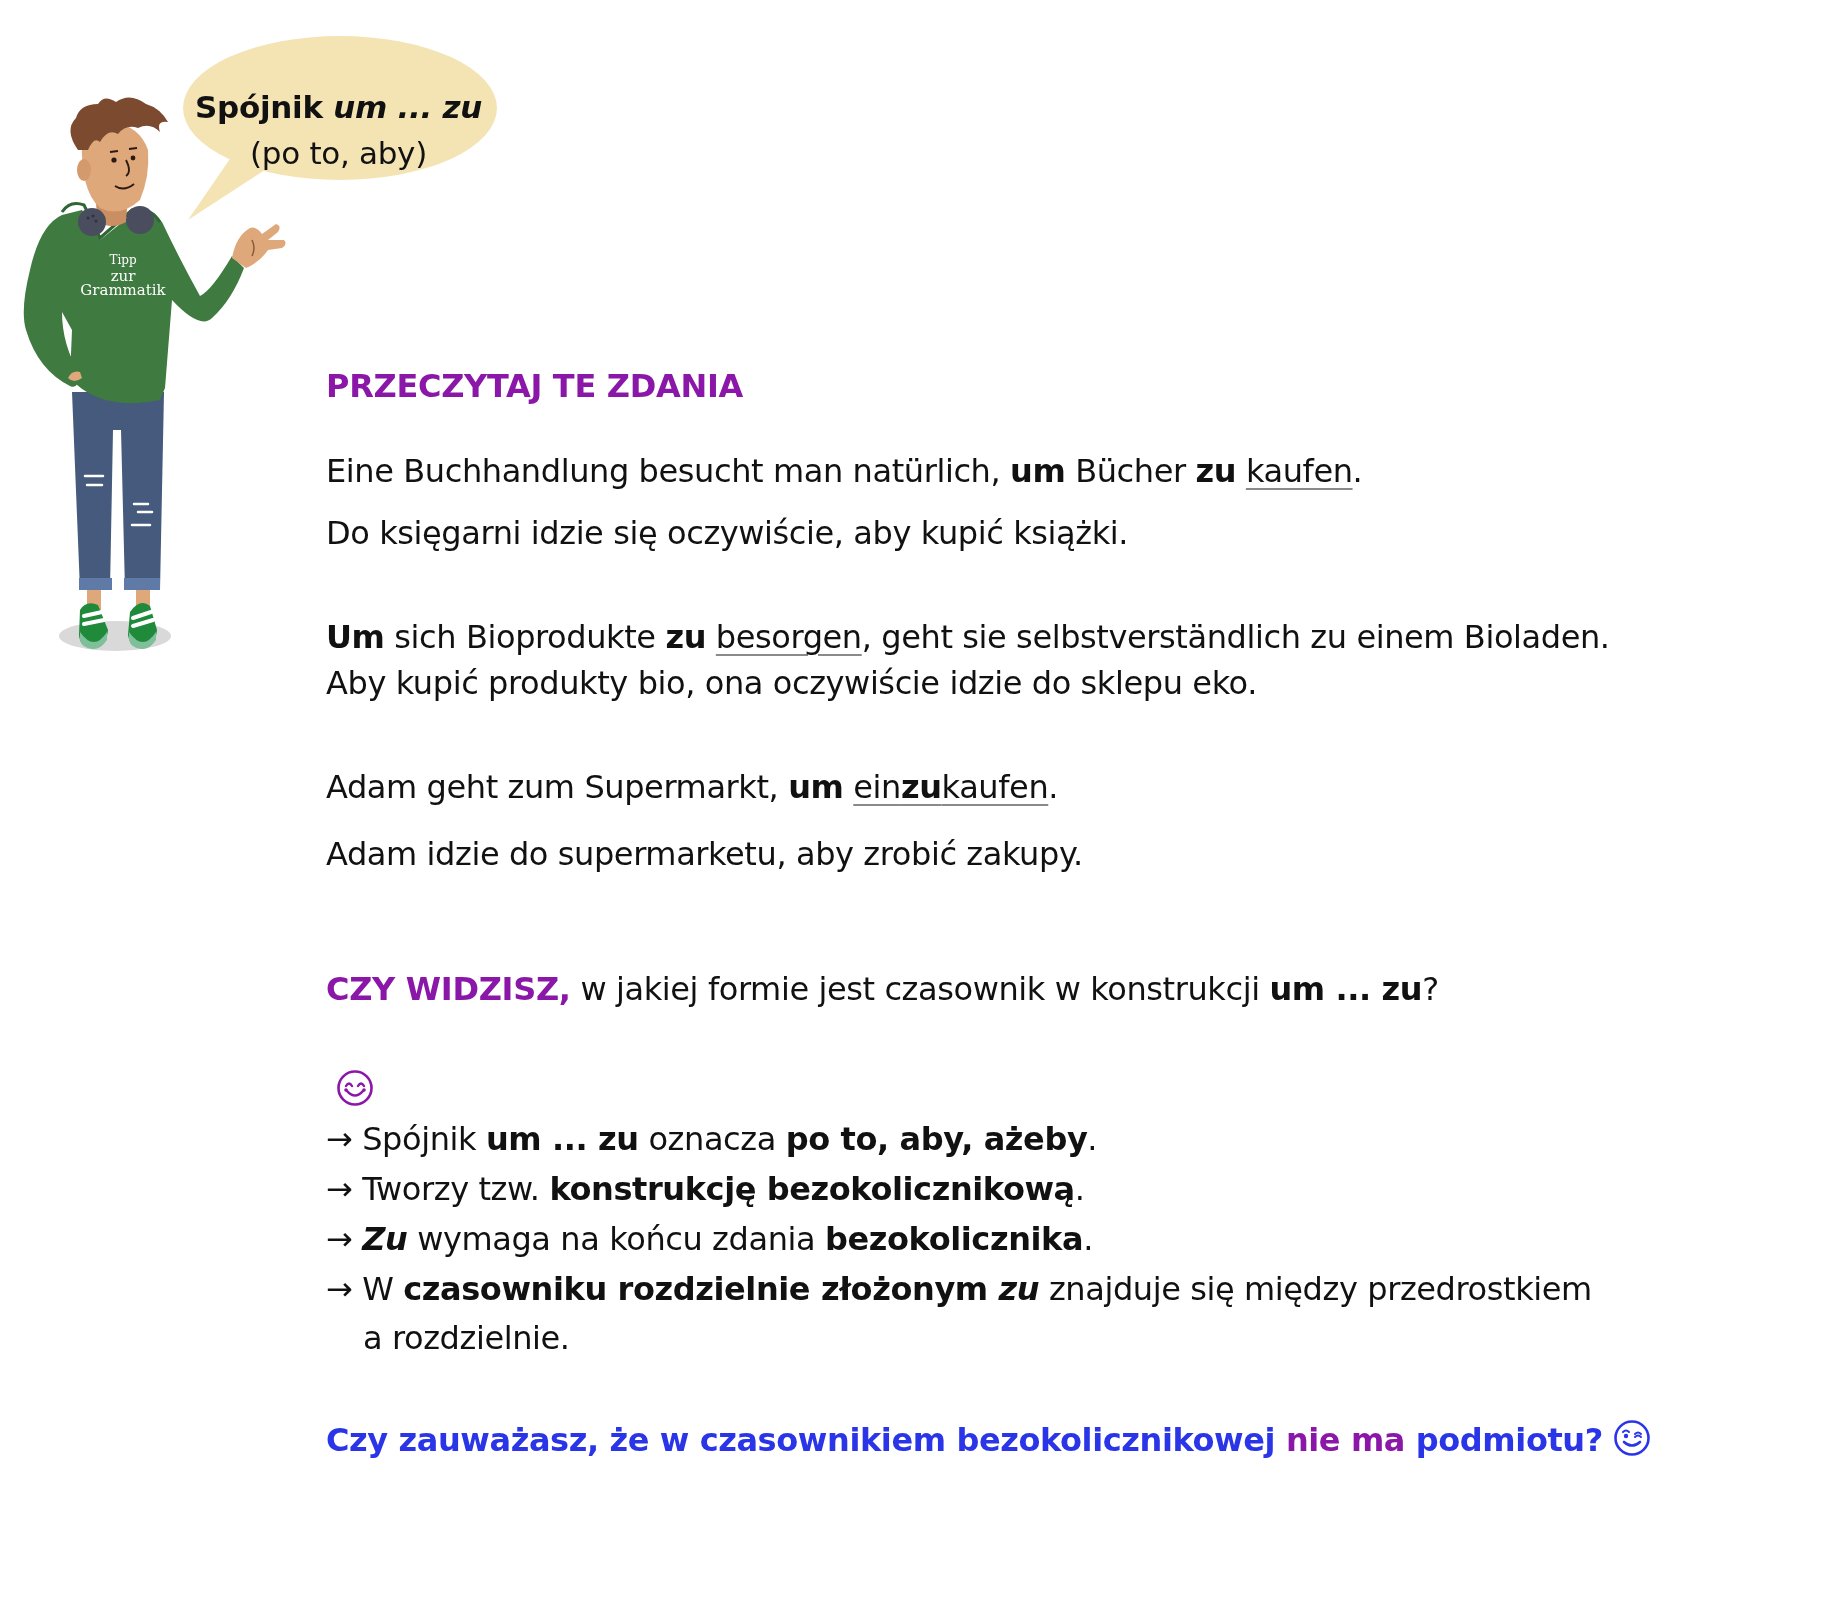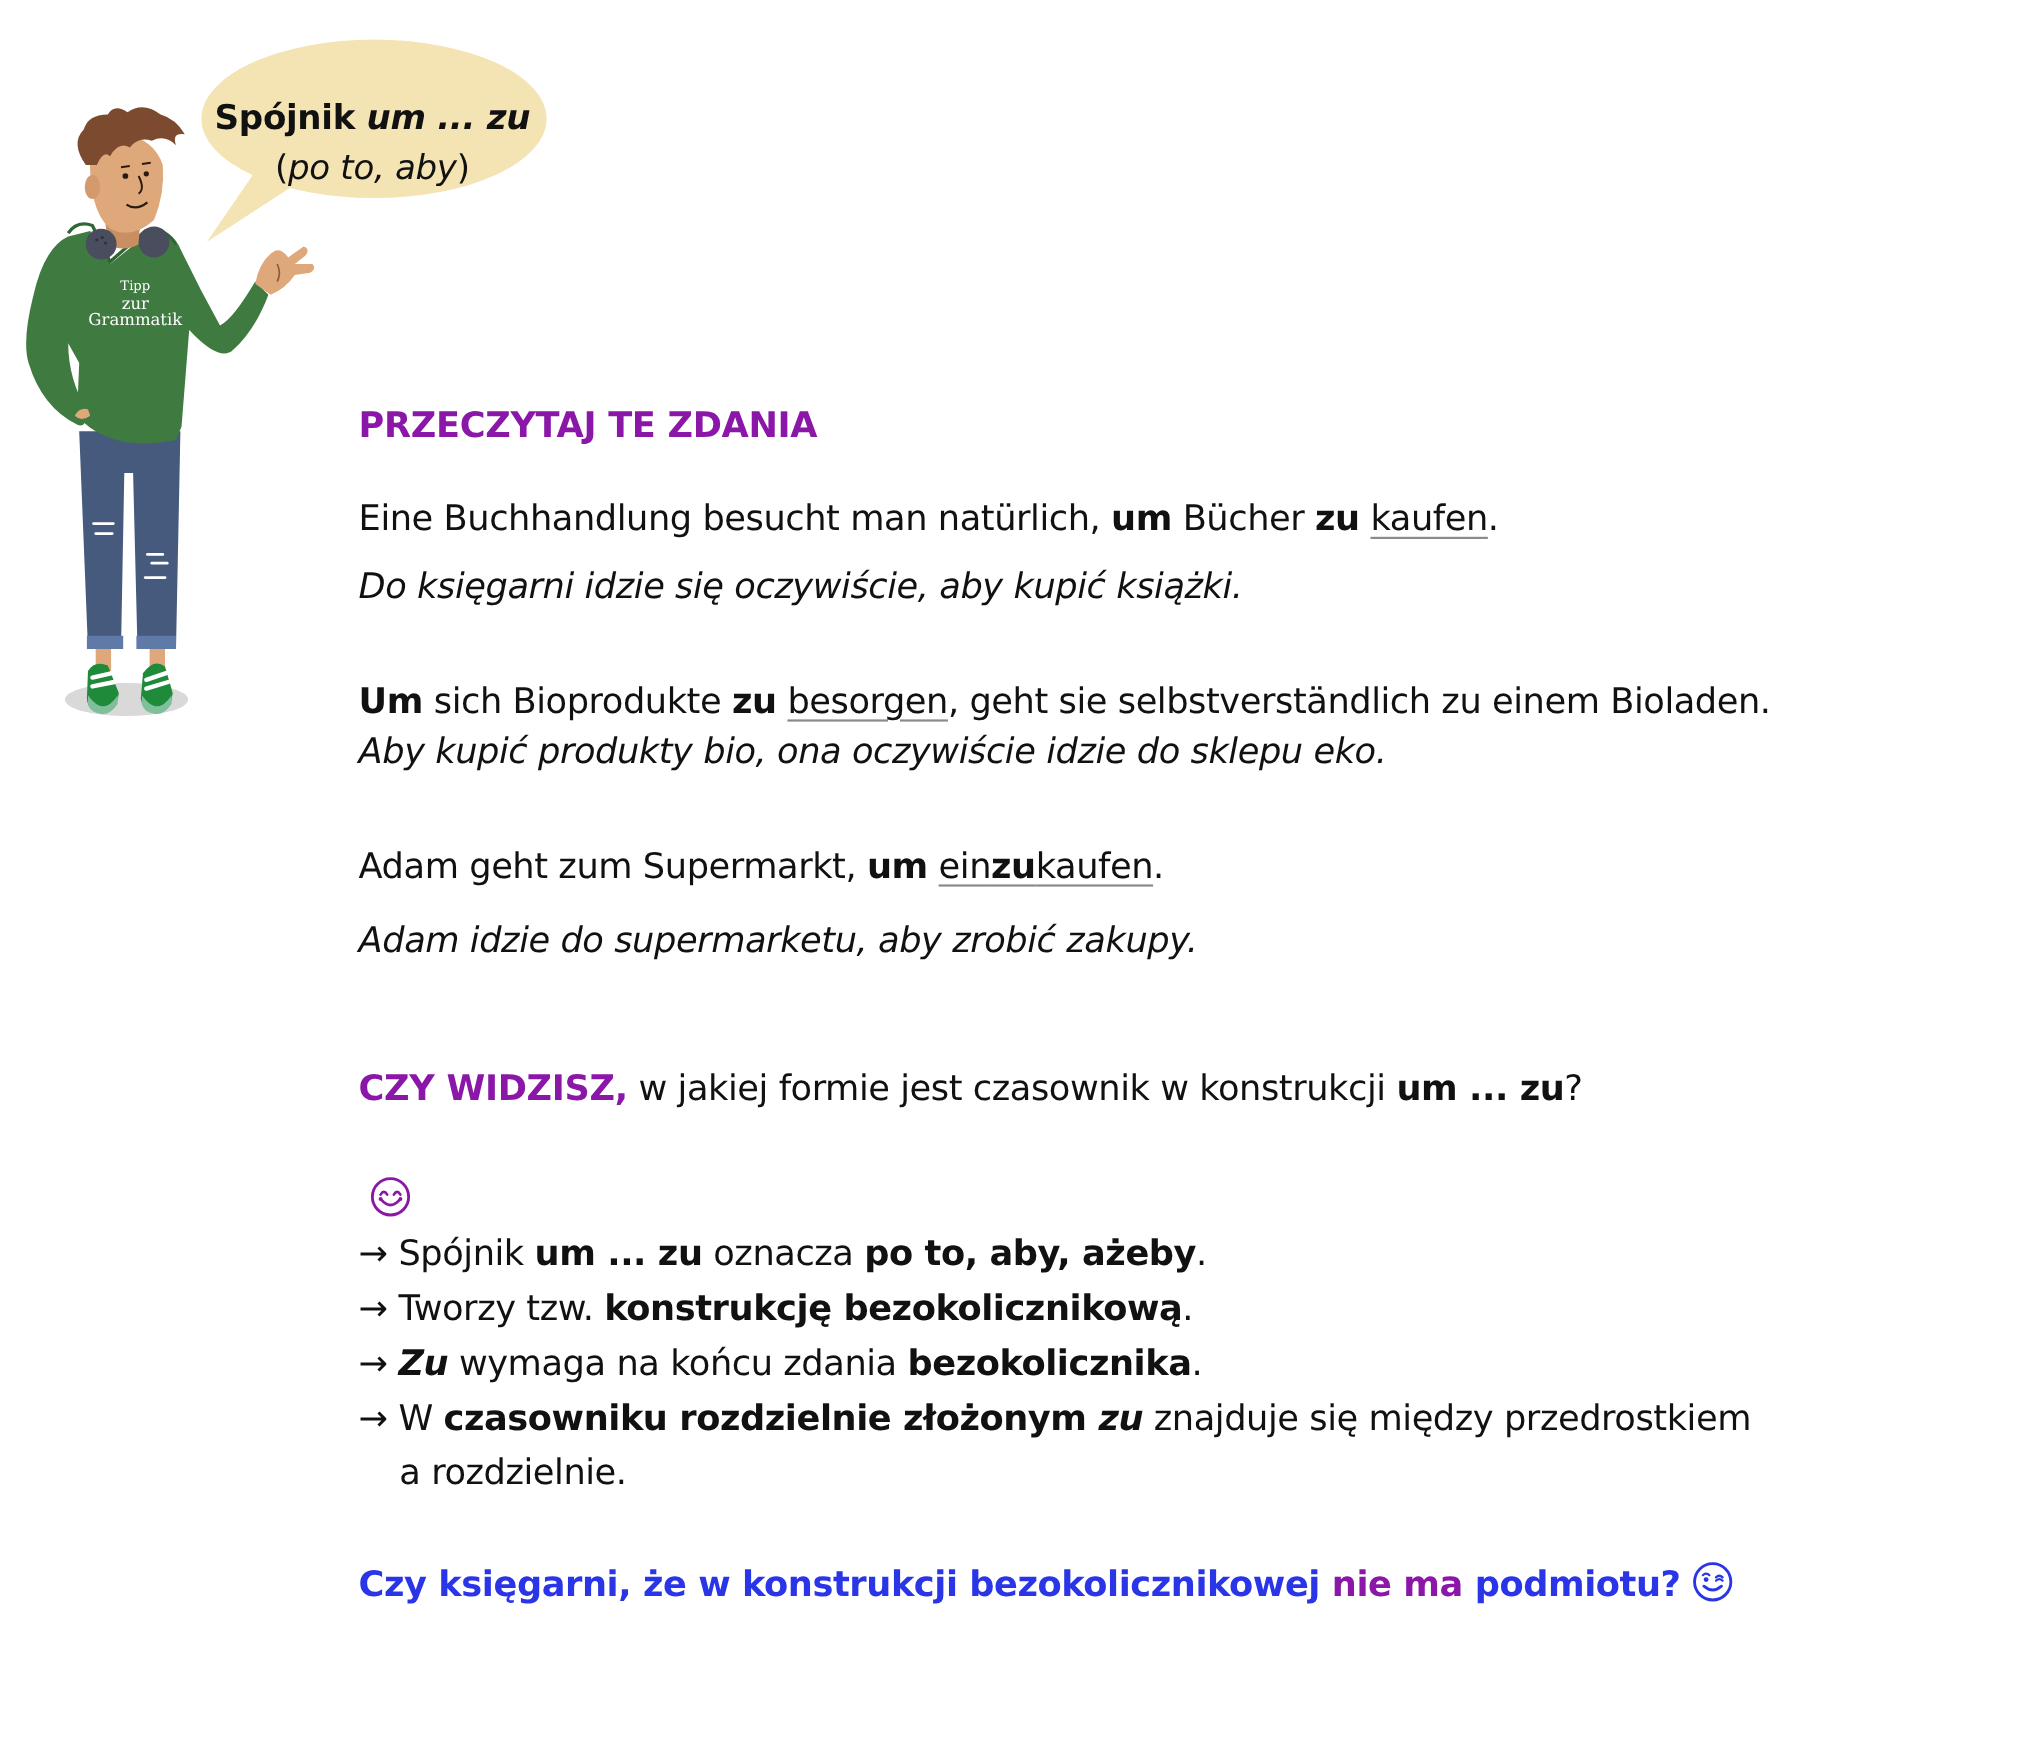--- a/index.html
+++ b/index.html
@@ -2,21 +2,21 @@
 <html><head>
   <meta charset="utf-8">
   <style>
     html, body { margin: 0; padding: 0; background: #ffffff; }
     body { width: 1846px; height: 1600px; position: relative; overflow: hidden;
            font-family: "DejaVu Sans", sans-serif; color: #111111; }
     .abs { position: absolute; }
     .line { position: absolute; left: 326px; white-space: nowrap; font-size: 32px;
             line-height: 40px; letter-spacing: -0.4px; }
     .b { font-weight: bold; }
-    .i { font-style: italic; }
+    .i { }
     .bi { font-weight: bold; font-style: italic; }
     .ul { text-decoration: underline; text-decoration-color: #8a8a8a;
           text-decoration-thickness: 2px; text-underline-offset: 6px; }
     .heading { font-weight: bold; color: #8a17a8; font-size: 32px; letter-spacing: -0.3px; }
     .blue { color: #2b35e8; font-weight: bold; }
     .purple { color: #8a17a8; font-weight: bold; }
     .emoji { display: inline-block; vertical-align: -6px; margin-left: 10px; }
     .bubble-text { position: absolute; left: 182px; width: 313px; text-align: center;
                    font-size: 31px; line-height: 38px; letter-spacing: -0.3px; white-space: nowrap; }
   </style>
@@ -135,20 +135,20 @@
 </div>
 <div class="line" style="top:1219px;">
   <span>→</span><span> </span><span class="bi">Zu</span><span> wymaga na końcu zdania </span><span class="b">bezokolicznika</span><span>.</span>
 </div>
 <div class="line" style="top:1269px;">
   <span>→</span><span> W </span><span class="b">czasowniku rozdzielnie złożonym </span><span class="bi">zu</span><span> znajduje się między przedrostkiem</span>
 </div>
 <div class="line" style="top:1318px; left:363px;">a rozdzielnie.</div>
 
 <div class="line" style="top:1419px;">
-  <span class="blue">Czy księgarni, że w konstrukcji bezokolicznikowej </span><span class="purple">nie ma</span><span class="blue"> podmiotu?</span><span class="emoji"><svg width="38" height="38" viewBox="0 0 38 38">
+  <span class="blue">Czy zauważasz, że w czasownikiem bezokolicznikowej </span><span class="purple">nie ma</span><span class="blue"> podmiotu?</span><span class="emoji"><svg width="38" height="38" viewBox="0 0 38 38">
         <circle cx="19" cy="19" r="16.5" fill="none" stroke="#2b35e8" stroke-width="2.6"></circle>
         <path d="M10 13 Q13 10 16 13" fill="none" stroke="#2b35e8" stroke-width="2" stroke-linecap="round"></path>
         <circle cx="13" cy="17" r="2.2" fill="#2b35e8"></circle>
         <path d="M22 15 Q25 12 28 15 M22 18 Q25 15 28 18" fill="none" stroke="#2b35e8" stroke-width="2" stroke-linecap="round"></path>
         <path d="M11 23 Q19 30 27 23" fill="none" stroke="#2b35e8" stroke-width="2.6" stroke-linecap="round"></path>
       </svg></span>
 </div>
 
 </body></html>

